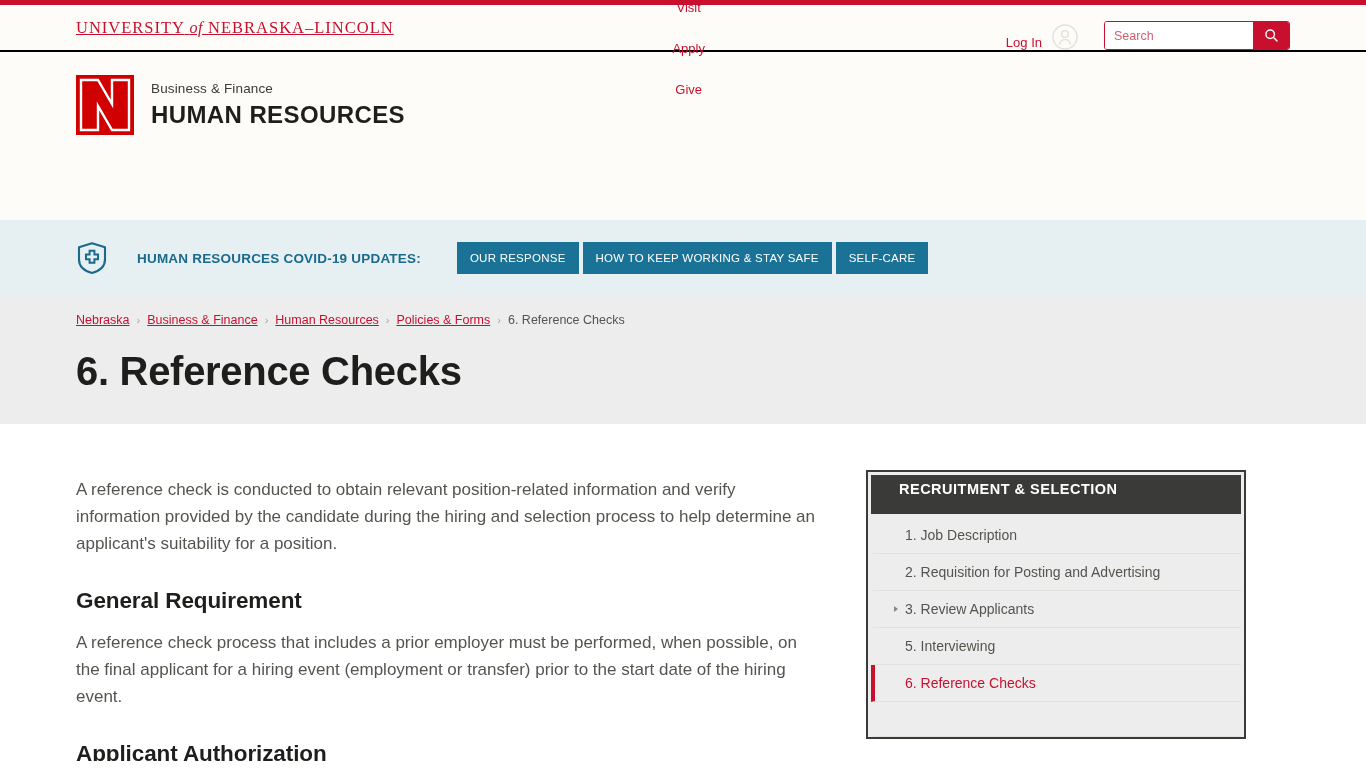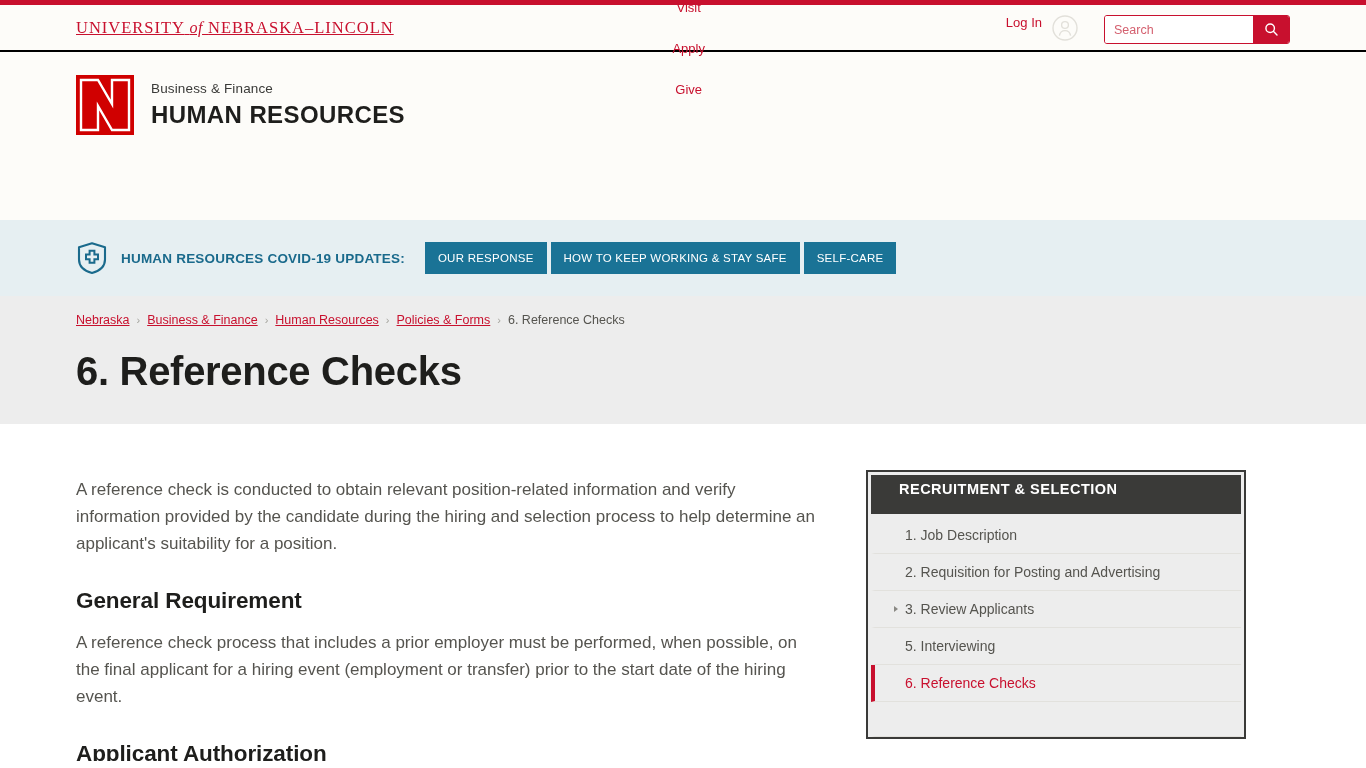--- a/index.html
+++ b/index.html
@@ -25,22 +25,22 @@
     color: #c8102e; font-size: 16.5px; letter-spacing: 1.0px;
     white-space: nowrap; font-weight: 400;
   }
   .wordmark .it { font-style: italic; letter-spacing: .5px; font-size: 16px; }
   .util-nav { display: flex; align-items: center; gap: 26px; margin-left: 265px; flex-direction: column; }
   .util-link {
     font-size: 13px; color: #c8102e; text-decoration: none; white-space: nowrap;
   }
   .util-link.covid { color: #1a7396; }
   .util-right {
-    position: absolute; right: 76px; top: 10px; height: 100%;
-    display: flex; align-items: flex-start; gap: 10px;
+    position: absolute; right: 76px; top: 0; height: 100%;
+    display: flex; align-items: flex-end; gap: 10px;
   }
   .login-link { font-size: 13px; color: #c8102e; text-decoration: none; }
   .avatar-icon { width: 26px; height: 26px; display: block; }
   .search-wrap {
     display: flex; height: 29px; border: 1px solid #c8102e;
     border-radius: 3px; overflow: hidden; margin-left: 16px;
   }
   .search-input {
     width: 148px; border: 0; outline: none; padding: 0 9px;
     font-size: 12.5px; color: #c8102e; background: #fff;
@@ -61,21 +61,21 @@
   .id-text { margin-left: 17px; padding-top: 6px; }
   .id-parent { font-size: 13.5px; color: #3a3a38; letter-spacing: .15px; }
   .id-title {
     font-size: 24px; font-weight: 700; color: #1e1e1c;
     letter-spacing: .4px; margin-top: 5px;
   }
 
   
   .alert-band {
     background: #e6eff2; height: 76px;
-    display: flex; align-items: center; padding: 0 76px;
+    display: flex; align-items: center; padding: 0 76px; gap: 16px;
   }
   .shield-icon { width: 32px; height: 34px; flex: none; }
   .alert-label {
     font-size: 13.5px; font-weight: 700; color: #1a6a8c;
     letter-spacing: .2px; margin-left: 13px; white-space: nowrap;
   }
   .alert-btns { display: flex; gap: 4px; margin-left: 20px; }
   .alert-btn {
     background: #1a7396; color: #fff; font-size: 11.5px; font-weight: 400;
     letter-spacing: .25px; padding: 0 13px; height: 32px;

